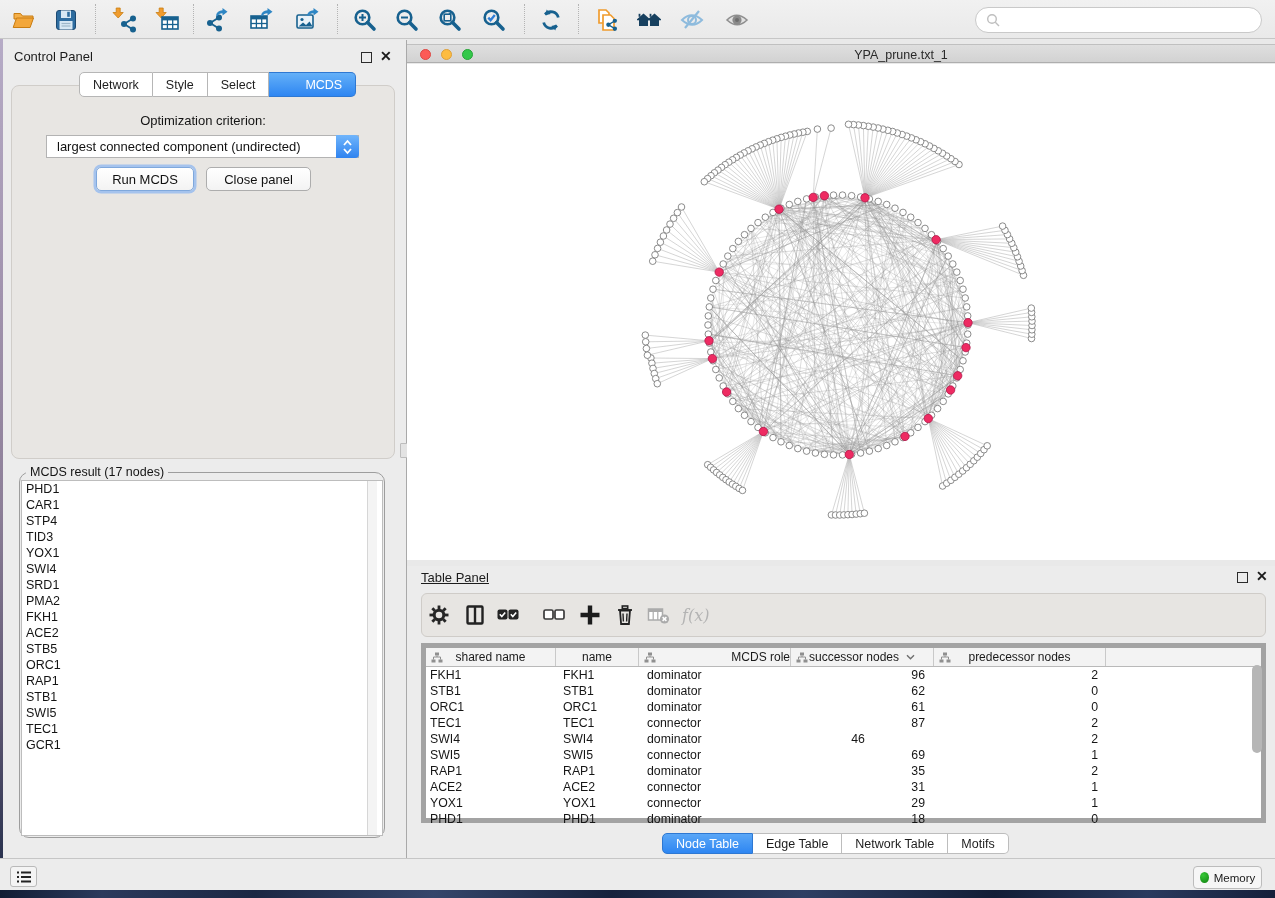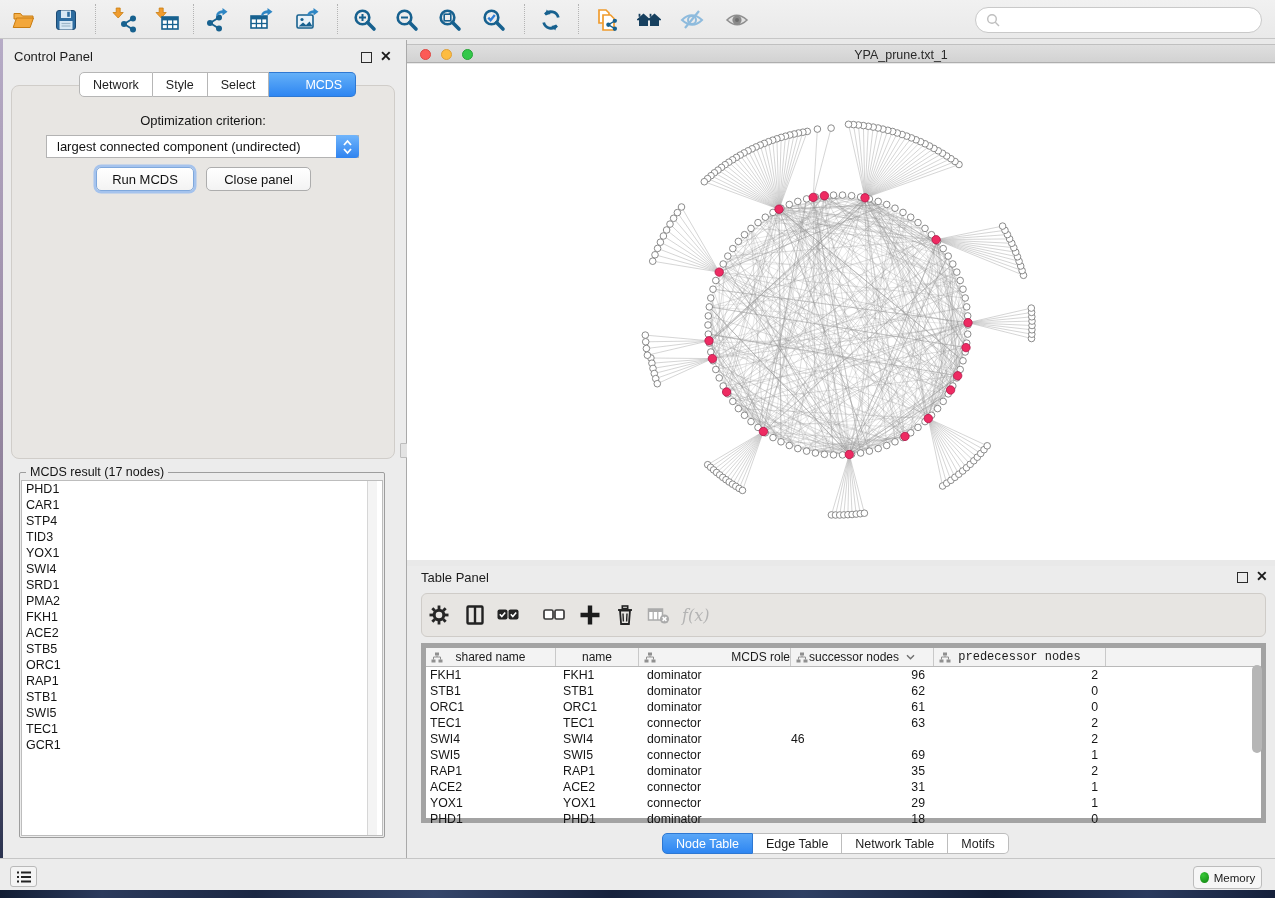--- a/index.html
+++ b/index.html
@@ -34,38 +34,38 @@
   .cp-tab.sel { background:linear-gradient(#64b0f8,#2e86f2); border-color:#2e78d2; color:#fff;padding-left:36px; }
 
   #cp-inner { position:absolute; left:8px; top:45px; width:384px; height:374px; background:#e8e6e3; border:1px solid #d0cdc9; border-radius:8px; }
   #opt-label { position:absolute; left:0; right:0; top:27px; text-align:center; font-size:13px; color:#141414; }
   #opt-select { position:absolute; left:34px; top:49px; width:313px; height:23px; background:#fff; border:1px solid #b3b3b3; border-radius:0; font-size:13px; color:#111; display:flex; align-items:center; padding-left:10px; }
   #opt-stepper { position:absolute; right:-1px; top:-1px; width:23px; height:23px; background:linear-gradient(#70b5fb,#2f83f0); border-radius:0 4px 4px 0; display:flex; align-items:center; justify-content:center; }
   .cp-btn { position:absolute; top:81px; height:24px; background:linear-gradient(#ffffff,#f3f3f3); border:1px solid #adadad; border-radius:5px; font-size:13px; color:#111; display:flex; align-items:center; justify-content:center; }
   #run-btn { left:84px; width:98px; box-shadow:0 0 0 2.5px rgba(110,165,245,.55); border-color:#7fa8dc; }
   #close-btn { left:194px; width:105px; }
 
-  #mcds-box { position:absolute; left:16px; top:432px; width:366px; height:366px; border:1px solid #9d9d9d; border-radius:2px; }
+  #mcds-box { position:absolute; left:16px; top:432px; width:366px; height:366px; border:1px solid #9d9d9d; border-radius:10px; }
   #mcds-legend { position:absolute; left:6px; top:-8px; background:#ececec; padding:0 4px; font-size:12.5px; color:#141414; }
   #mcds-list { position:absolute; left:1px; top:7px; width:362px; height:356px; background:#fff; border:1px solid #bdbdbd; overflow:hidden; }
   .mcds-item { font-size:12.5px; color:#141414; line-height:16px; padding-left:4px; }
   #mcds-scroll { position:absolute; right:7px; top:8px; width:10px; height:354px; background:#f4f4f4; border-left:1px solid #d6d6d6; }
 
   #v-splitter { left:406px; top:40px; width:1px; height:818px; background:#a9a9a9; }
   #v-handle { left:400px; top:443px; width:9px; height:15px; background:#e3e3e3; border:1px solid #bdbdbd; border-radius:1px; }
 
   
   #net-titlebar { left:407px; top:44px; width:988px; height:19px; background:linear-gradient(#dfdfdf,#d2d2d2); border-top:1px solid #c0c0c0; border-bottom:1px solid #aeaeae; }
   .tlight { position:absolute; top:4px; width:11px; height:11px; border-radius:50%; }
   #net-title { position:absolute; left:0; right:0; top:3px; text-align:center; font-size:12.5px; color:#2a2a2a; }
   #net-canvas { left:407px; top:64px; width:868px; height:496px; background:#fff; }
 
   
   #table-panel { left:407px; top:566px; width:868px; height:292px; background:#ececec; }
-  #tp-title { position:absolute; left:14px; top:4px; font-size:13px; color:#1c1c1c; }
+  #tp-title { position:absolute; left:14px; top:4px; font-size:13px; color:#1c1c1c;text-decoration:underline; }
   #tp-float { left:830px; top:6px; }
   #tp-close { left:849px; top:2px; }
   #tp-toolbar { position:absolute; left:14px; top:27px; width:845px; height:44px; background:#e7e5e2; border:1px solid #cfccc8; border-radius:6px; display:flex; align-items:center; }
   .tp-icon { display:flex; align-items:center; justify-content:center; }
 
   #tbl { position:absolute; left:14px; top:77px; width:845px; height:180px; background:#fff; border:5px solid #a3a3a3; }
   #tbl-head { display:flex; height:19px; background:#f3f3f3; border-bottom:1px solid #b9b9b9; }
   .th { position:relative; display:flex; align-items:center; justify-content:center; font-size:12px; color:#1a1a1a; border-right:1px solid #c9c9c9; }
   .th .tree { position:absolute; left:5px; top:4px; }
   .tbl-row { display:flex; height:16px; }
@@ -1183,21 +1183,21 @@
               <rect x="4" y="0.5" width="4" height="3" fill="#8f8f8f"></rect>
               <path d="M6 3.5v1.5M2.5 7.5V5h7v2.5" stroke="#8f8f8f" fill="none"></path>
               <rect x="0.5" y="7.5" width="4" height="3" fill="#8f8f8f"></rect>
               <rect x="7.5" y="7.5" width="4" height="3" fill="#8f8f8f"></rect>
             </svg>
             <span>successor nodes</span>
             <svg width="9" height="6" viewBox="0 0 9 6" style="margin-left:7px">
               <path d="M1 1.2l3.5 3.5L8 1.2" fill="none" stroke="#6e6e6e" stroke-width="1.4"></path>
             </svg>
           </div>
-          <div class="th" style="width: 172px; font-family: Liberation Mono, monospace;">
+          <div class="th" style="width: 172px;">
             <svg class="tree" width="12" height="11" viewBox="0 0 12 11">
               <rect x="4" y="0.5" width="4" height="3" fill="#8f8f8f"></rect>
               <path d="M6 3.5v1.5M2.5 7.5V5h7v2.5" stroke="#8f8f8f" fill="none"></path>
               <rect x="0.5" y="7.5" width="4" height="3" fill="#8f8f8f"></rect>
               <rect x="7.5" y="7.5" width="4" height="3" fill="#8f8f8f"></rect>
             </svg>
             <span>predecessor nodes</span>
           </div>
           <div class="th" style="flex: 1 1 0%; border-right: none;"></div>
         </div>
@@ -1220,28 +1220,28 @@
             <div class="td" style="width: 130px; text-align: left; padding-left: 4px;">ORC1</div>
             <div class="td" style="width: 83px; text-align: left; padding-left: 7px;">ORC1</div>
             <div class="td" style="width: 152px; text-align: left; padding-left: 8px;">dominator</div>
             <div class="td" style="width: 143px; text-align: right; padding-right: 9px;">61</div>
             <div class="td" style="width: 172px; text-align: right; padding-right: 8px;">0</div>
           </div>
           <div class="tbl-row">
             <div class="td" style="width: 130px; text-align: left; padding-left: 4px;">TEC1</div>
             <div class="td" style="width: 83px; text-align: left; padding-left: 7px;">TEC1</div>
             <div class="td" style="width: 152px; text-align: left; padding-left: 8px;">connector</div>
-            <div class="td" style="width: 143px; text-align: right; padding-right: 9px;">63</div>
+            <div class="td" style="width: 143px; text-align: right; padding-right: 9px;">87</div>
             <div class="td" style="width: 172px; text-align: right; padding-right: 8px;">2</div>
           </div>
           <div class="tbl-row">
             <div class="td" style="width: 130px; text-align: left; padding-left: 4px;">SWI4</div>
             <div class="td" style="width: 83px; text-align: left; padding-left: 7px;">SWI4</div>
             <div class="td" style="width: 152px; text-align: left; padding-left: 8px;">dominator</div>
-            <div class="td" style="width: 143px; text-align: left; padding-right: 9px;">46</div>
+            <div class="td" style="width: 143px; text-align: center; padding-right: 9px;">46</div>
             <div class="td" style="width: 172px; text-align: right; padding-right: 8px;">2</div>
           </div>
           <div class="tbl-row">
             <div class="td" style="width: 130px; text-align: left; padding-left: 4px;">SWI5</div>
             <div class="td" style="width: 83px; text-align: left; padding-left: 7px;">SWI5</div>
             <div class="td" style="width: 152px; text-align: left; padding-left: 8px;">connector</div>
             <div class="td" style="width: 143px; text-align: right; padding-right: 9px;">69</div>
             <div class="td" style="width: 172px; text-align: right; padding-right: 8px;">1</div>
           </div>
           <div class="tbl-row">

